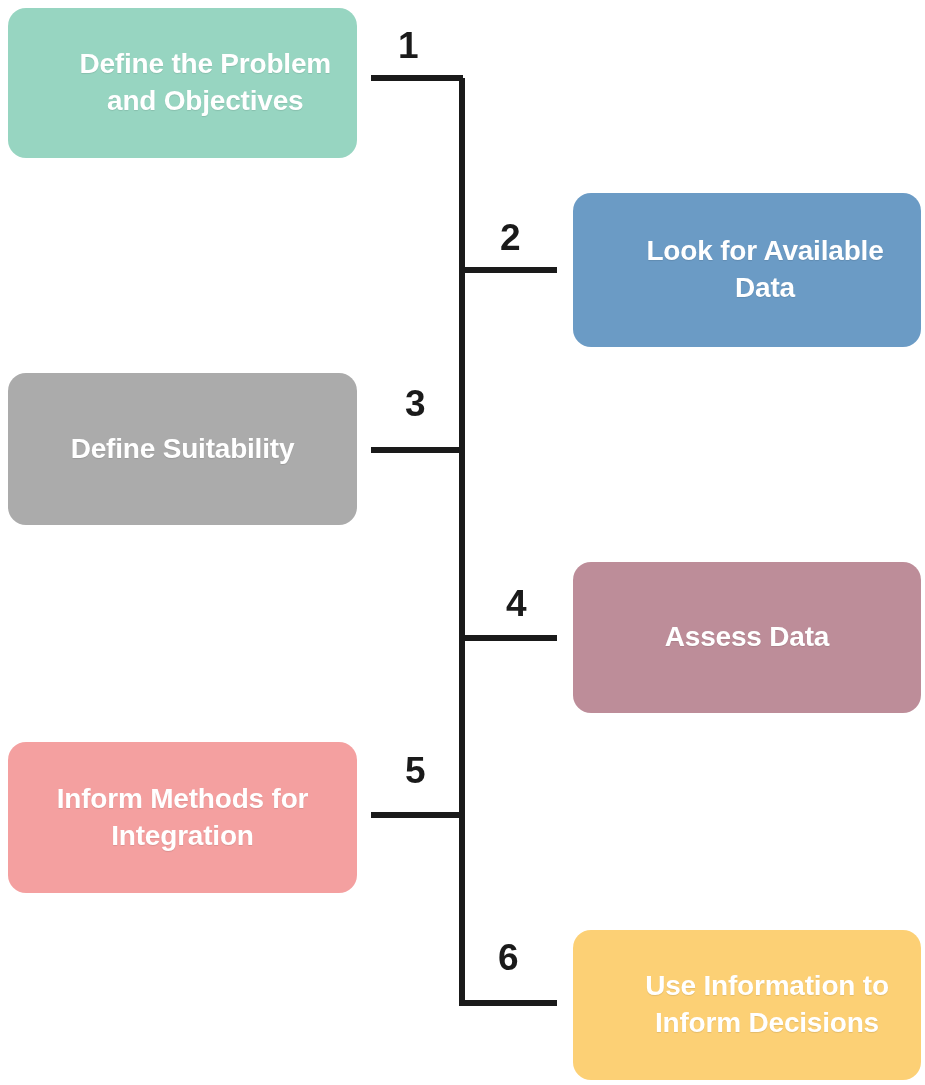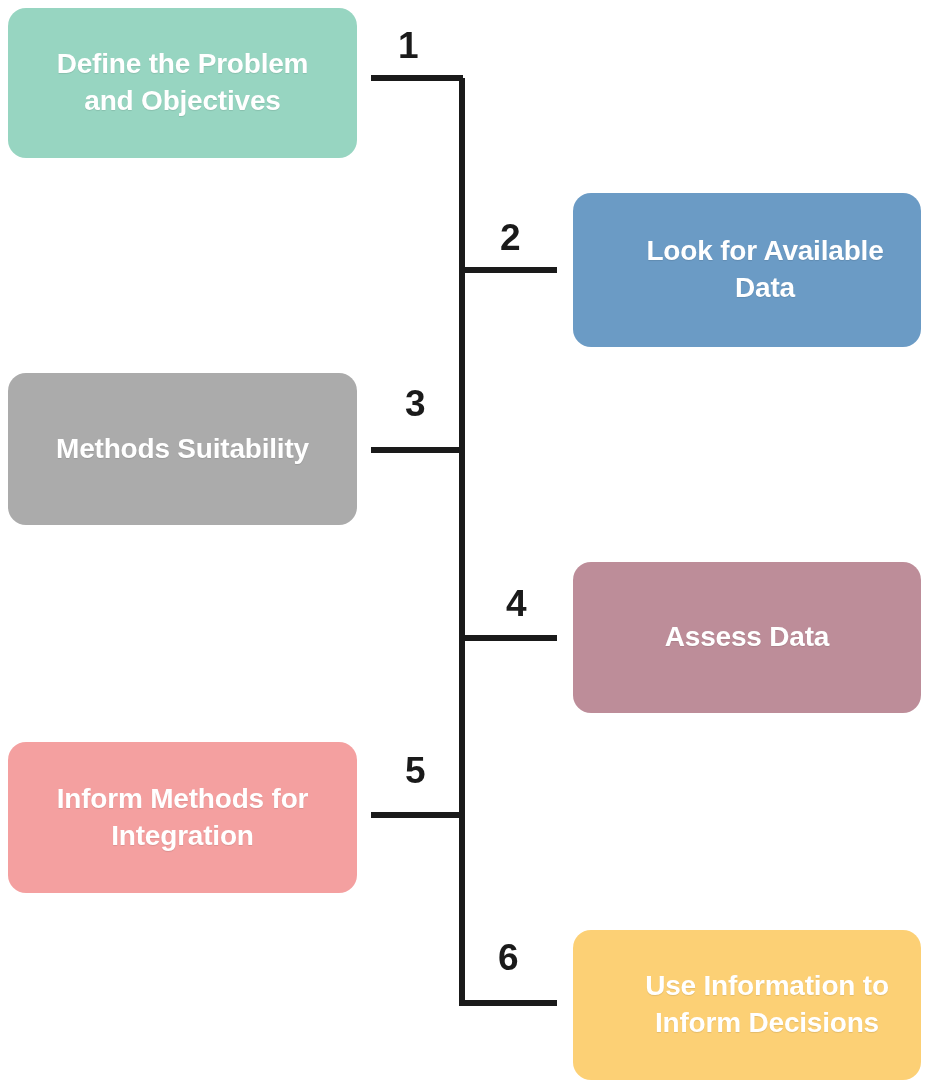--- a/index.html
+++ b/index.html
@@ -101,36 +101,36 @@
 </style>
 </head>
 <body>
 
 <div id="diagram-canvas">
 
   <div id="spine-vertical" class="spine" style="background: rgb(26, 26, 26);"></div>
 
   <div id="connector-1" class="connector left-side" style="background: rgb(26, 26, 26);"></div>
   <div id="number-1" class="step-number" style="color: rgb(26, 26, 26);">1</div>
-  <div id="node-1" class="node-box col-left" style="background:#97d5c1;">
+  <div id="node-1" class="node-box col-left" style="background:#97d5c1;justify-content:flex-end;">
     <span class="node-label" style="color: rgb(255, 255, 255);">Define the Problem
 and Objectives</span>
   </div>
 
   <div id="connector-2" class="connector right-side" style="background: rgb(26, 26, 26);"></div>
   <div id="number-2" class="step-number" style="color: rgb(26, 26, 26);">2</div>
   <div id="node-2" class="node-box col-right" style="background:#6b9bc5;">
     <span class="node-label" style="color: rgb(255, 255, 255); margin-left: 36px;">Look for Available
 Data</span>
   </div>
 
   <div id="connector-3" class="connector left-side" style="background: rgb(26, 26, 26);"></div>
   <div id="number-3" class="step-number" style="color: rgb(26, 26, 26);">3</div>
   <div id="node-3" class="node-box col-left" style="background:#ababab;">
-    <span class="node-label" style="color: rgb(255, 255, 255);">Methods Suitability</span>
+    <span class="node-label" style="color: rgb(255, 255, 255);">Define Suitability</span>
   </div>
 
   <div id="connector-4" class="connector right-side" style="background: rgb(26, 26, 26);"></div>
   <div id="number-4" class="step-number" style="color: rgb(26, 26, 26);">4</div>
   <div id="node-4" class="node-box col-right" style="background:#bd8d99;">
     <span class="node-label" style="color: rgb(255, 255, 255);">Assess Data</span>
   </div>
 
   <div id="connector-5" class="connector left-side" style="background: rgb(26, 26, 26);"></div>
   <div id="number-5" class="step-number" style="color: rgb(26, 26, 26);">5</div>

